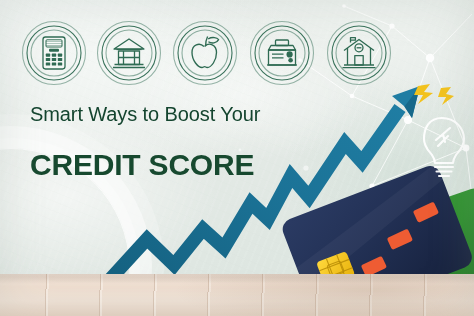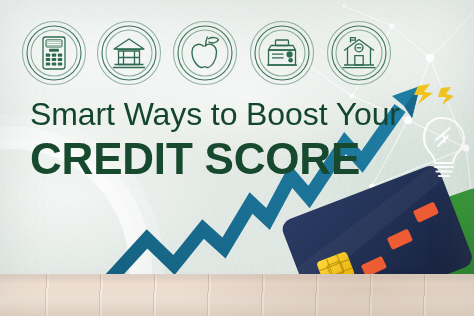--- a/index.html
+++ b/index.html
@@ -64,30 +64,30 @@
     position: absolute;
     left: 0; top: 0;
     width: 474px;
     height: 96px;
   }
   .badge { position: absolute; top: 19px; width: 68px; height: 68px; }
 
   
   .headline { position: absolute; left: 30px; top: 99px; }
   .line1 {
-    font-size: 32px;
+    font-size: 20px;
     line-height: 30px;
     font-weight: 400;
     letter-spacing: -0.1px;
     color: #14452f;
     white-space: nowrap;
   }
   .line2 {
-    margin-top: 12px;
-    font-size: 44px;
+    margin-top: 18px;
+    font-size: 30px;
     line-height: 36px;
     font-weight: 700;
     letter-spacing: -0.2px;
     color: #17492f;
     white-space: nowrap;
   }
 
   
   .arrow-layer { position: absolute; inset: 0; }
 

